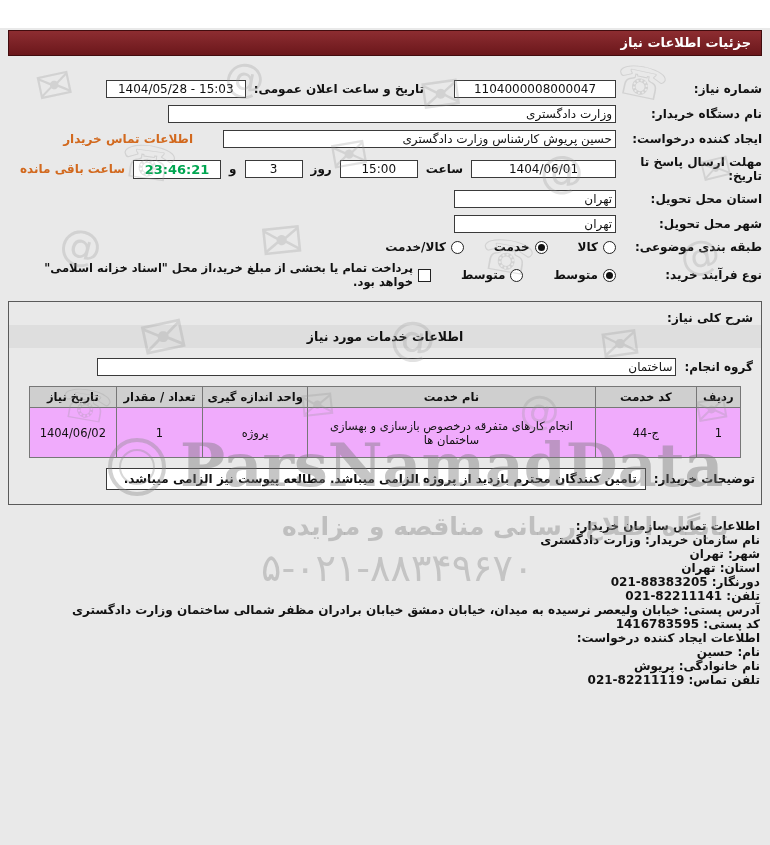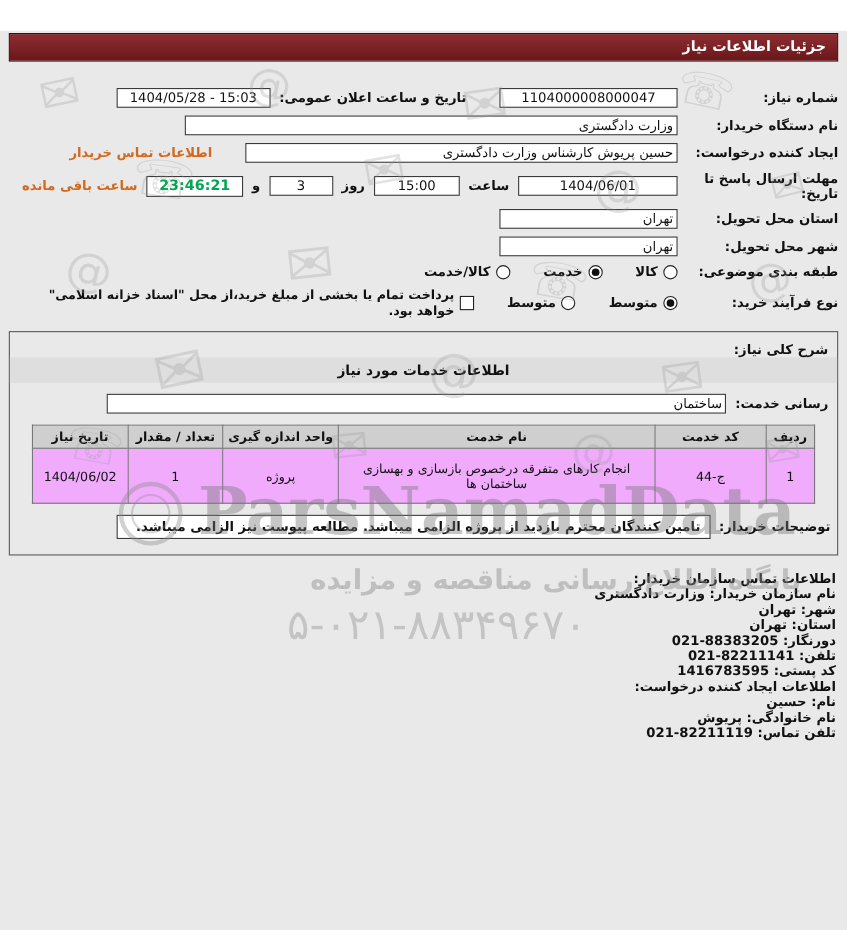--- a/index.html
+++ b/index.html
@@ -181,21 +181,21 @@
 
 <div class="main-box">
 
   <div class="desc-row">
     <span class="lbl">شرح کلی نیاز:</span>
   </div>
 
   <div class="svc-band">اطلاعات خدمات مورد نیاز</div>
 
   <div class="group-row">
-    <span class="lbl">رسانی خدمت:</span>
+    <span class="lbl">گروه انجام:</span>
     <input class="ibox" readonly="" value="ساختمان" style="">
   </div>
 
   <div class="table-wrap">
     <table>
       <colgroup>
         <col style="width:44px">
           <col style="width:100px">
           <col style="width:286px">
         <col style="width:104px">
@@ -249,20 +249,24 @@
   </div>
   <div class="cline">
     <span>دورنگار:</span>
     <span class="num">021-88383205</span>
   </div>
   <div class="cline">
     <span>تلفن:</span>
     <span class="num">021-82211141</span>
   </div>
   <div class="cline">
+    <span>آدرس پستی:</span>
+    <span>خیابان ولیعصر نرسیده به میدان، خیابان دمشق خیابان برادران مظفر شمالی ساختمان وزارت دادگستری</span>
+  </div>
+  <div class="cline">
     <span>کد پستی:</span>
     <span class="num">1416783595</span>
   </div>
 
   <div class="cline">اطلاعات ایجاد کننده درخواست:</div>
 
   <div class="cline">
     <span>نام:</span>
     <span>حسین</span>
   </div>

